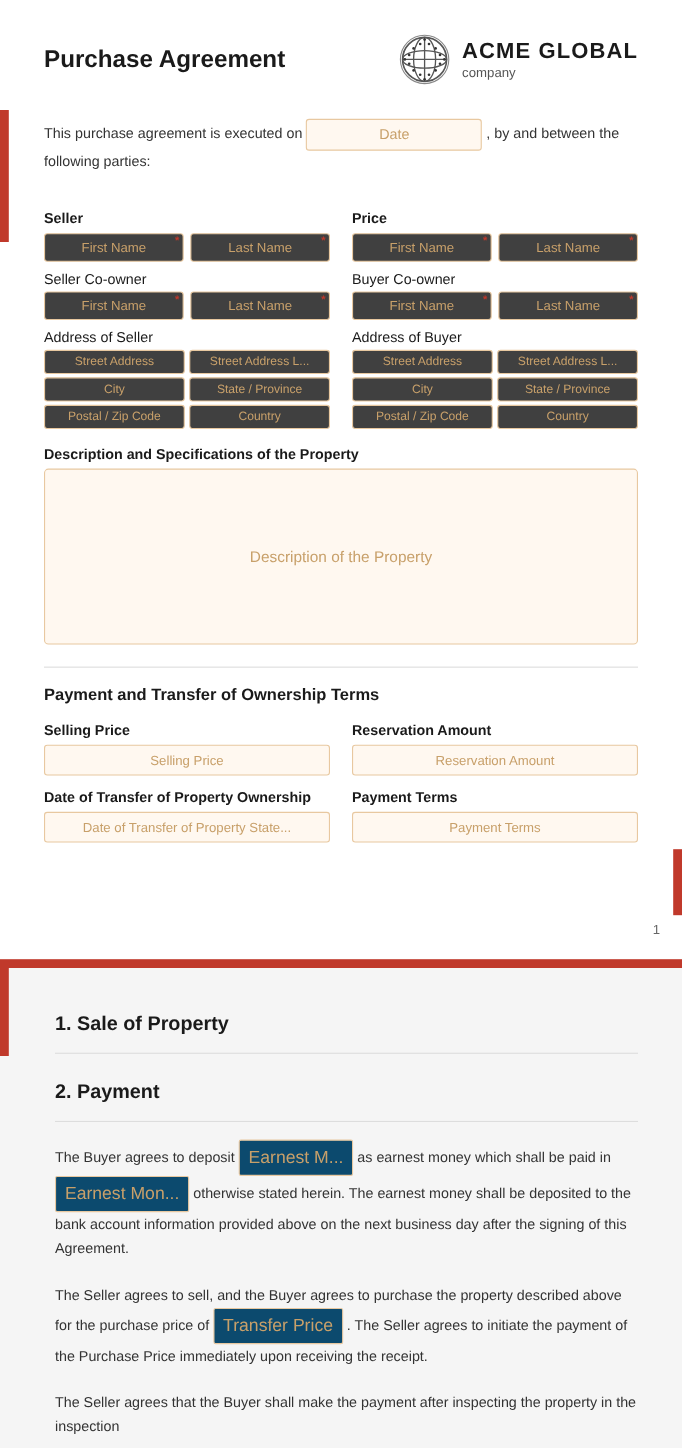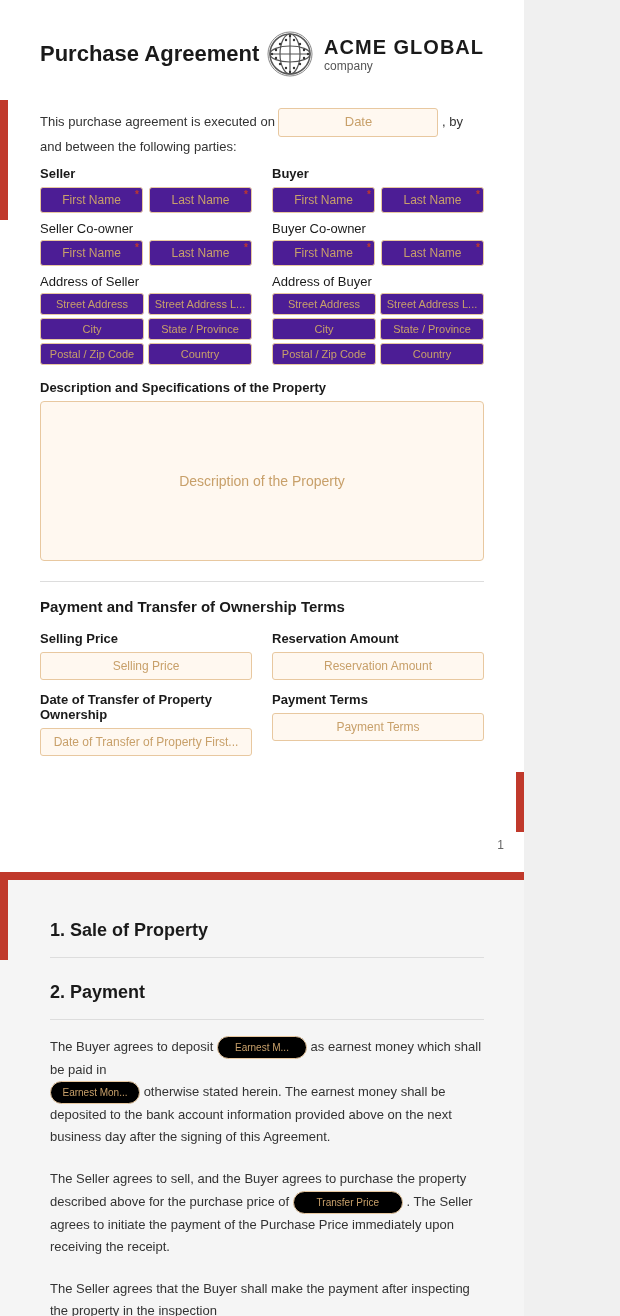--- a/index.html
+++ b/index.html
@@ -6,21 +6,21 @@
     body {
       font-family: Arial, sans-serif;
       background: #f0f0f0;
       width: 620px;
       font-size: 13px;
       color: #333;
     }
 
     .page {
       background: #fff;
-      width: 524px;
+      width: 620px;
       position: relative;
       overflow: hidden;
     }
 
     
     .page-1 {
       padding: 30px 40px 60px 40px;
       min-height: 880px;
       border-bottom: 8px solid #c0392b;
       position: relative;
@@ -84,21 +84,21 @@
 
     .logo-text .company {
       font-size: 12px;
       color: #555;
     }
 
     
     .intro-text {
       font-size: 13px;
       color: #333;
-      margin-bottom: 8px;
+      margin-bottom: 33px;
       line-height: 1.6;
     }
 
     .inline-input {
       display: inline-block;
       border: 1px solid #e8c8a0;
       background: #fff8f0;
       border-radius: 3px;
       padding: 3px 8px;
       font-size: 13px;
@@ -134,21 +134,21 @@
     }
 
     .name-row {
       display: flex;
       gap: 6px;
       margin-bottom: 4px;
     }
 
     .form-input {
       border: 1px solid #e8c8a0;
-      background: #4c1d95;
+      background: #404040;
       border-radius: 3px;
       padding: 5px 8px;
       font-size: 12px;
       color: #c8a06a;
       flex: 1;
       text-align: center;
       position: relative;
     }
 
     .input-required-wrapper {
@@ -279,24 +279,24 @@
     .body-text {
       font-size: 13px;
       color: #333;
       line-height: 1.7;
       margin-bottom: 20px;
     }
 
     .inline-input-sm {
       display: inline-block;
       border: 1px solid #e8c8a0;
-      background: #000000;
-      border-radius: 13px;
+      background: #0c4a6e;
+      border-radius: 2px;
       padding: 2px 8px;
-      font-size: 10px;
+      font-size: 16px;
       color: #c8a06a;
       min-width: 90px;
       text-align: center;
       vertical-align: middle;
     }
 
     .horizontal-rule {
       border: none;
       border-top: 1.5px solid #ddd;
       margin: 4px 0 16px 0;
@@ -386,21 +386,21 @@
         <div class="form-input">City</div>
         <div class="form-input">State / Province</div>
       </div>
       <div class="address-row">
         <div class="form-input">Postal / Zip Code</div>
         <div class="form-input">Country</div>
       </div>
     </div>
 
     <div class="party-col">
-      <div class="section-label">Buyer</div>
+      <div class="section-label">Price</div>
       <div class="name-row">
         <div class="input-required-wrapper">
           <div class="form-input">First Name</div>
           <span class="req-star">*</span>
         </div>
         <div class="input-required-wrapper">
           <div class="form-input">Last Name</div>
           <span class="req-star">*</span>
         </div>
       </div>
@@ -437,21 +437,21 @@
     <div class="desc-textarea">Description of the Property</div>
   </div>
 
   <div class="payment-section">
     <div class="payment-title">Payment and Transfer of Ownership Terms</div>
     <div class="payment-grid">
       <div class="payment-col">
         <div class="field-label">Selling Price</div>
         <div class="field-input">Selling Price</div>
         <div class="field-label" style="margin-top:12px">Date of Transfer of Property Ownership</div>
-        <div class="field-input">Date of Transfer of Property First...</div>
+        <div class="field-input">Date of Transfer of Property State...</div>
       </div>
       <div class="payment-col">
         <div class="field-label">Reservation Amount</div>
         <div class="field-input">Reservation Amount</div>
         <div class="field-label" style="margin-top:12px">Payment Terms</div>
         <div class="field-input">Payment Terms</div>
       </div>
     </div>
   </div>
 

